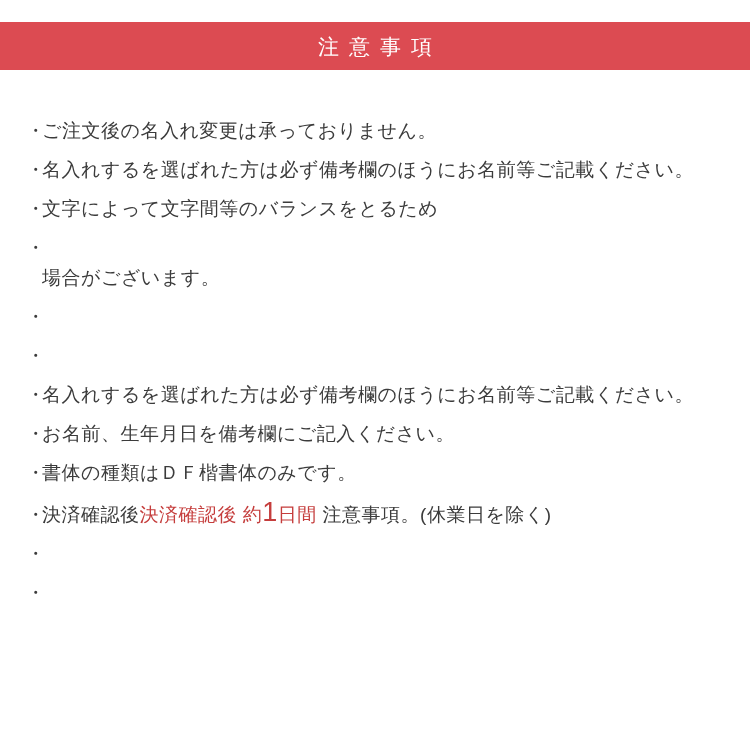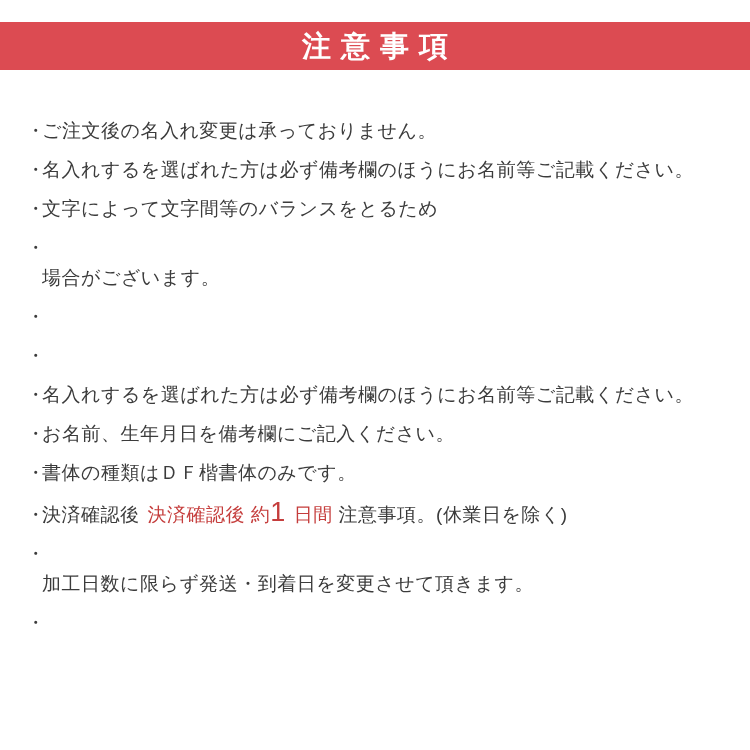--- a/index.html
+++ b/index.html
@@ -18,22 +18,22 @@
     margin-top: 22px;
     height: 48px;
     width: 100%;
     background: var(--banner-bg, #dc4b52);
     display: flex;
     align-items: center;
     justify-content: center;
   }
   .banner-title {
     color: var(--banner-text, #ffffff);
-    font-size: 29px;
-    font-weight: 700;
+    font-size: 21px;
+    font-weight: 400;
     letter-spacing: 10px;
     text-indent: 10px; 
     line-height: 1;
   }
   .notes {
     padding: 46px 20px 0 26px;
     font-size: 19px;
     color: var(--body-text, #3b3b3b);
     letter-spacing: 0.5px;
   }
@@ -50,21 +50,20 @@
     flex: none;
     width: 16px;
     line-height: 30px;
   }
   .line-text {
     line-height: 30px;
     text-align: right;
   }
   .seg-red {
     color: var(--accent-red, #c53d3c);
-    margin-left: 8px;
   }
   .seg-red-large {
     color: var(--accent-red, #c53d3c);
     font-size: 27px;
     line-height: 30px;
   }
 </style>
 </head>
 <body>
 
@@ -131,23 +130,19 @@
     <div class="note-item">
       <div class="note-line">
         <span class="bullet">・</span>
         <span class="line-text"><span>決済確認後</span><span class="seg-red">決済確認後 約</span><span class="seg-red-large">1</span><span class="seg-red">日間</span><span> 注意事項。(休業日を除く)</span></span>
       </div>
     </div>
     <div class="note-item">
       <div class="note-line">
         <span class="bullet">・</span>
       </div>
-      <div class="note-line">
-        <span class="bullet"></span>
-        <span class="line-text"><span>加工日数に限らず発送・到着日を変更させて頂きます。</span></span>
-      </div>
     </div>
     <div class="note-item">
       <div class="note-line">
         <span class="bullet">・</span>
       </div>
     </div>
   </div>
 
 </body></html>

